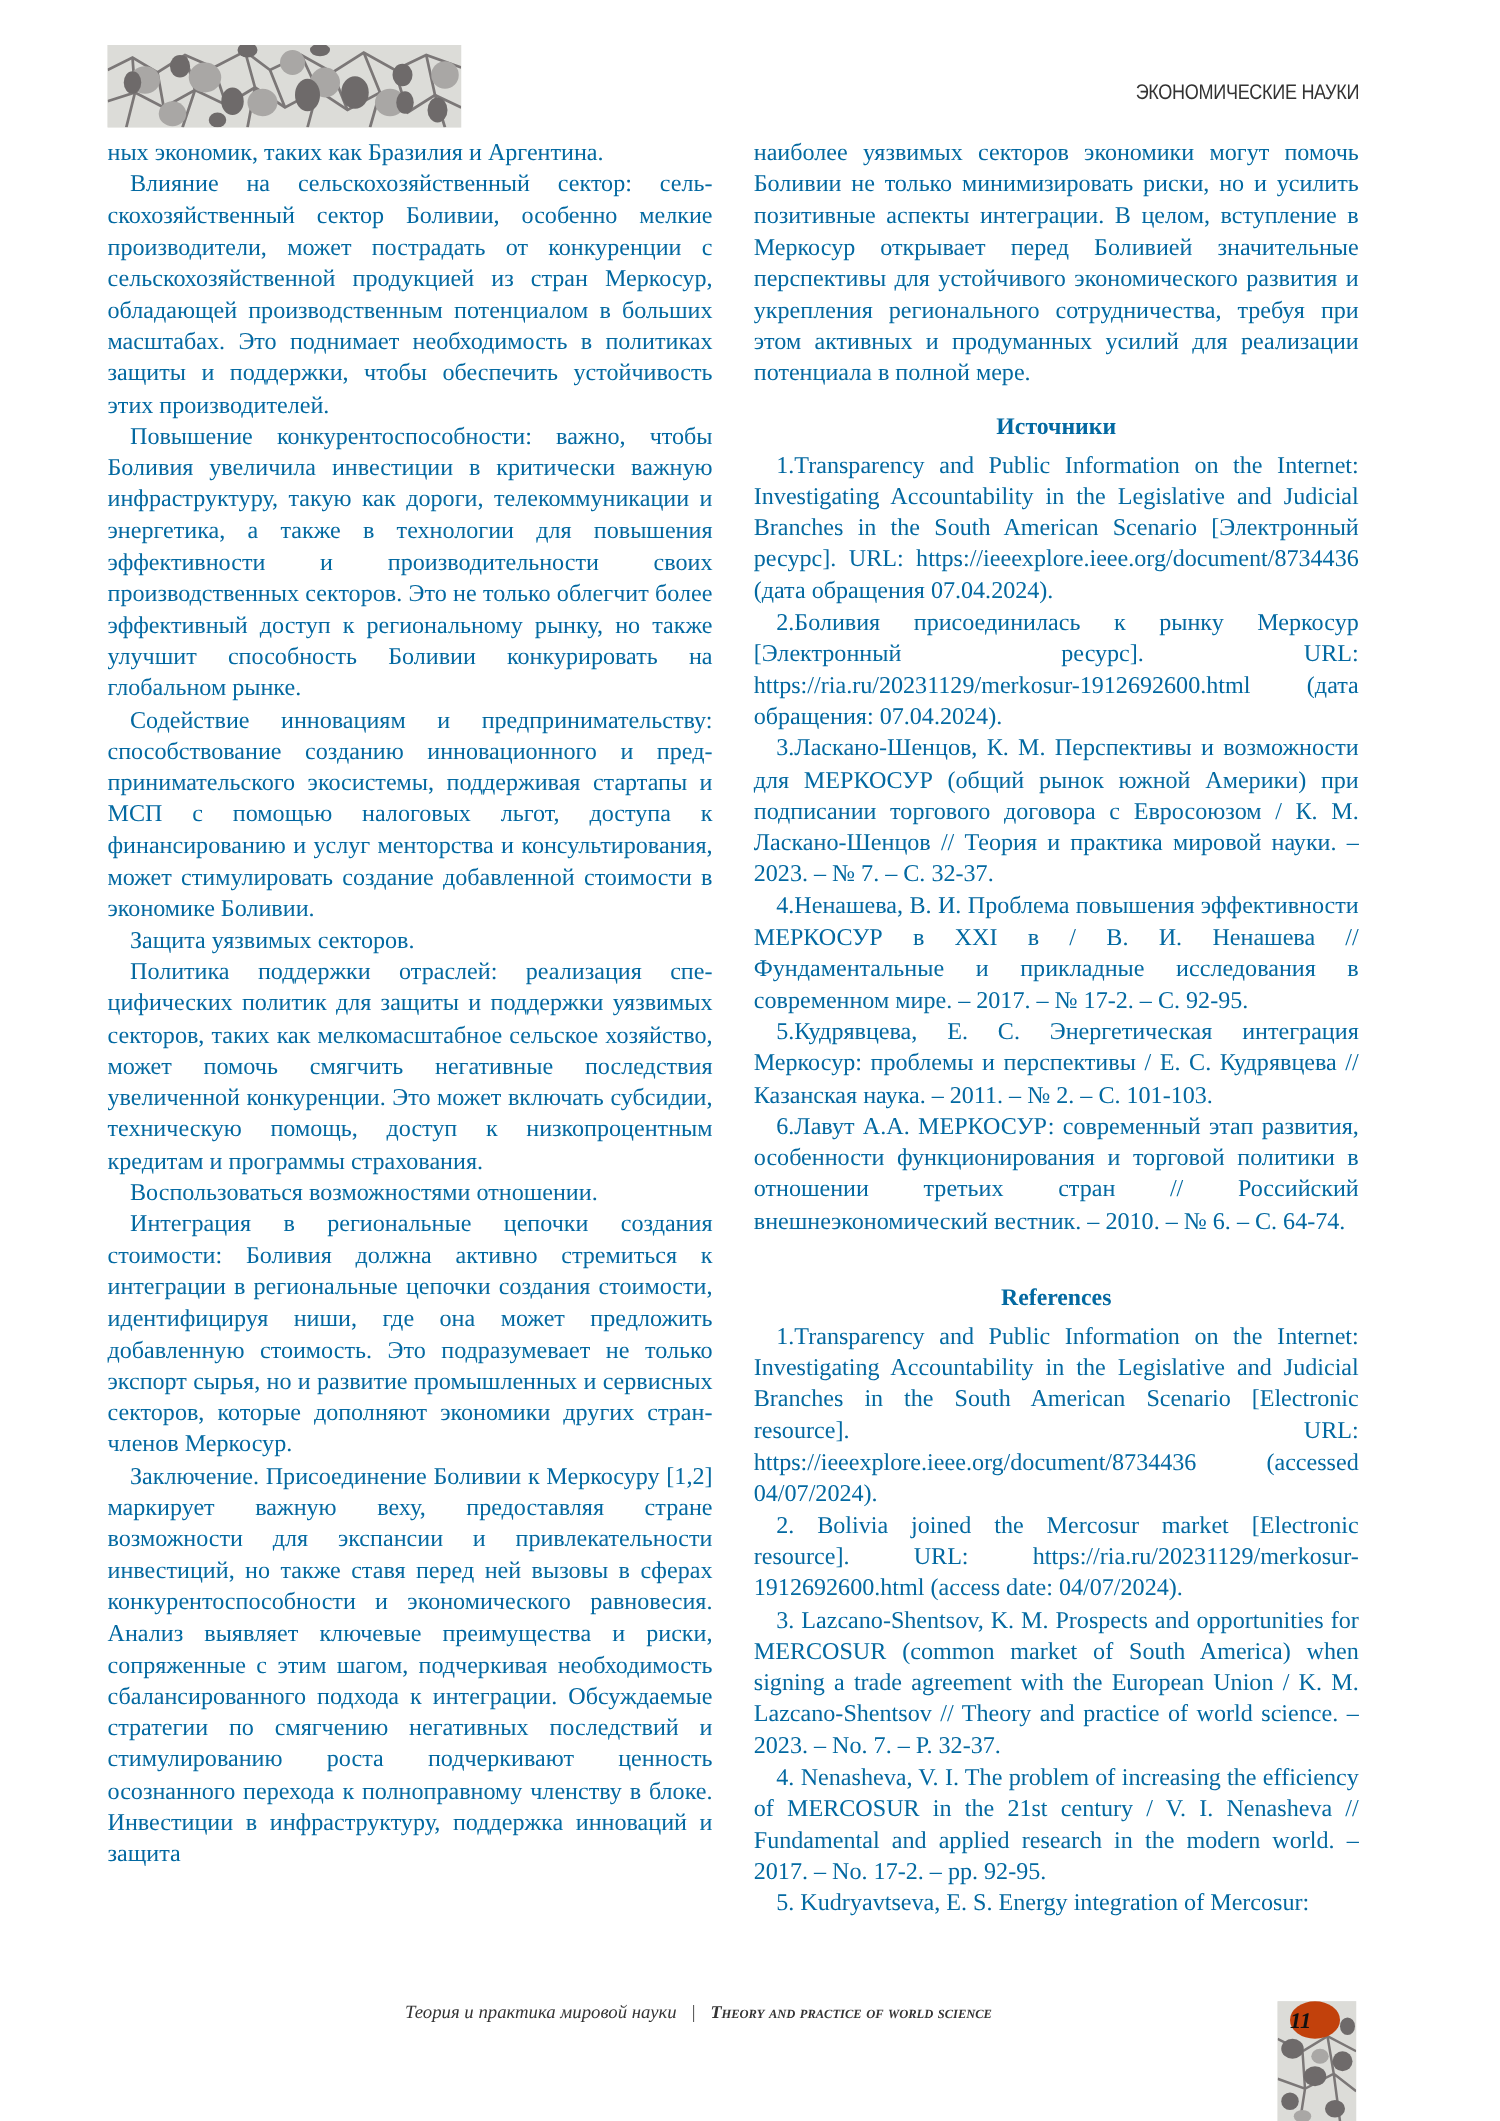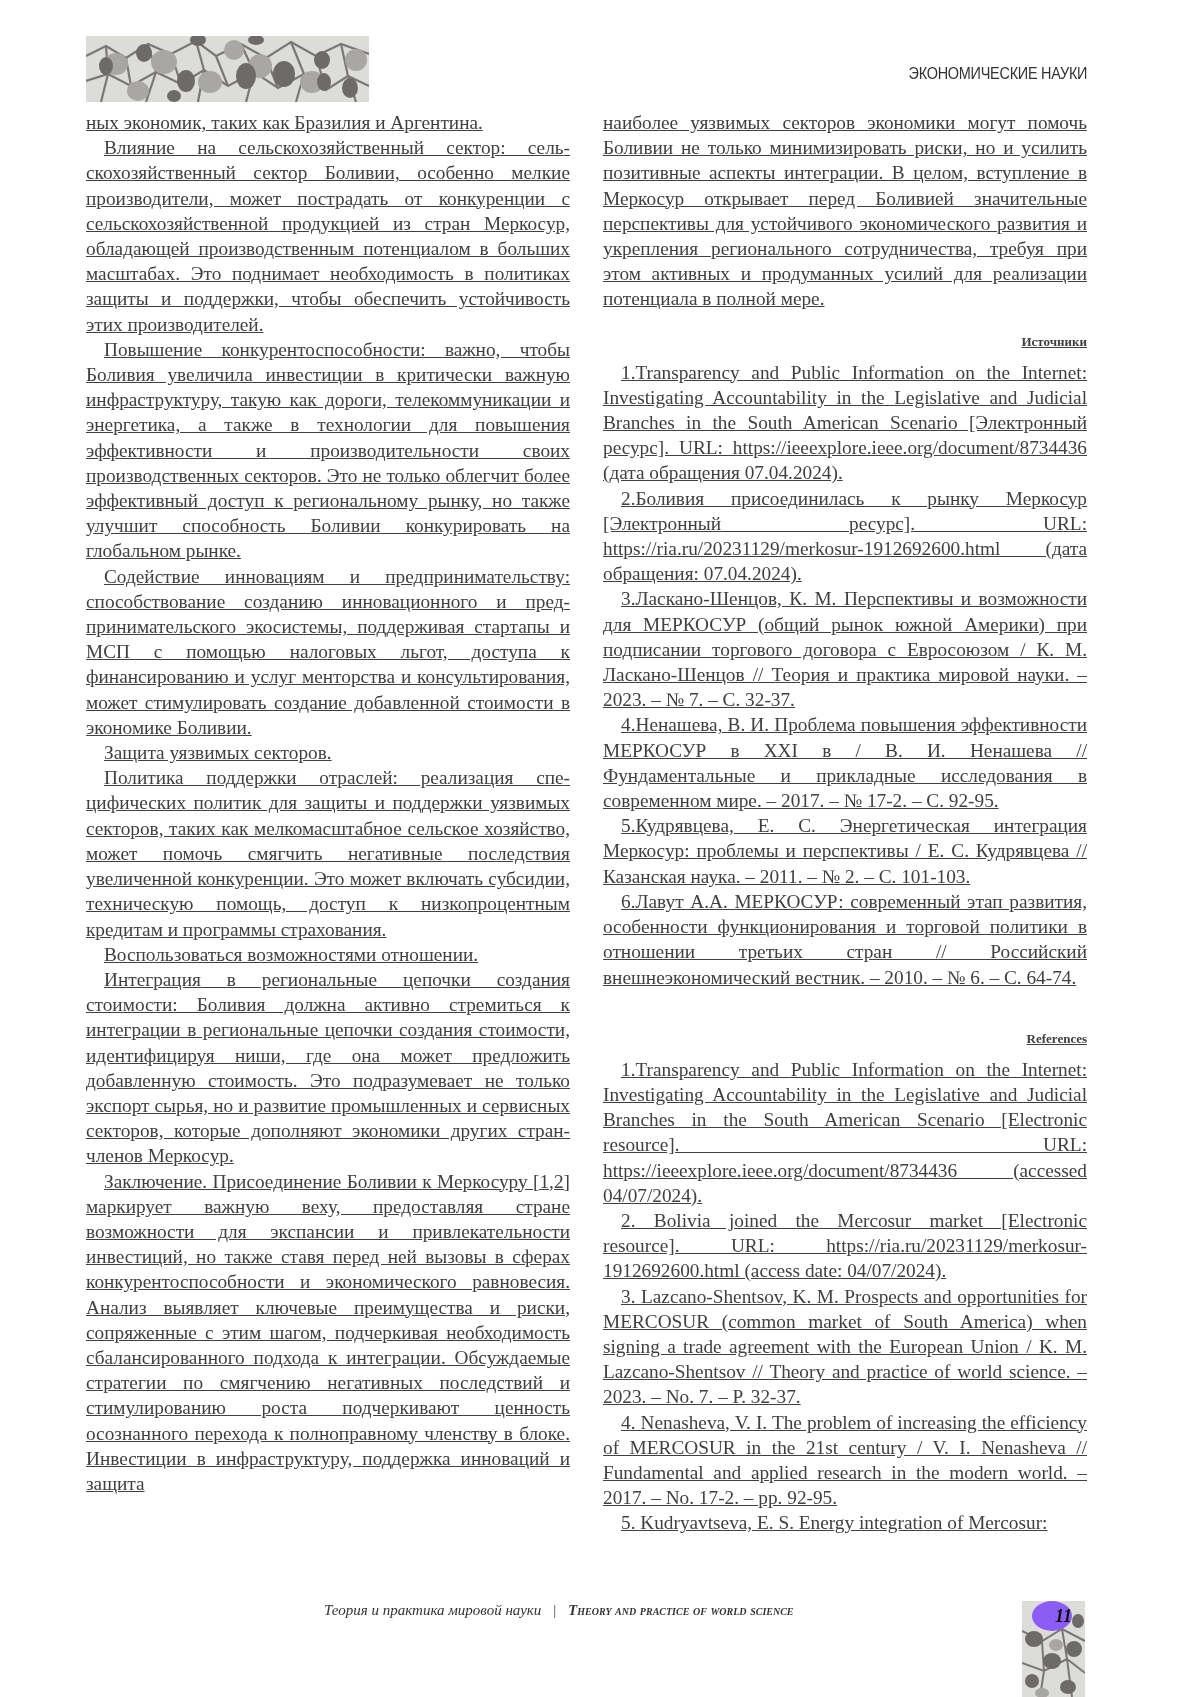--- a/index.html
+++ b/index.html
@@ -6,35 +6,35 @@
   body { width: 1200px; height: 1697px; position: relative; overflow: hidden;
          font-family: "DejaVu Serif", "Liberation Serif", serif; color: #2a2a2a; }
   .banner { position: absolute; left: 86px; top: 36px; width: 283px; height: 66px;
             background-color: #d9d9d6; overflow: hidden; }
   .banner svg, .corner svg { display: block; }
   .section-label { position: absolute; right: 113px; top: 64px;
                    font-family: "Liberation Sans", "DejaVu Sans", sans-serif;
                    font-size: 17px; letter-spacing: -0.3px; color: #333; transform: scaleX(0.85); transform-origin: right center; }
   .col { position: absolute; top: 110px; width: 484px;
          font-family: "Liberation Serif", "DejaVu Serif", serif; font-size: 19.3px; line-height: 25.2px;
-         text-align: justify; color: #404040; text-decoration: underline; }
+         text-align: justify; color: #0369a1; }
   .col.left { left: 86px; }
   .col.right { left: 603px; }
   .col p { margin: 0; text-indent: 18px; hyphens: manual; }
   .col p.noindent { text-indent: 0; }
-  .col h3 { margin: 17px 0 5px 0; font-size: 13px; font-weight: bold; text-align: right; line-height: 26px; }
+  .col h3 { margin: 17px 0 5px 0; font-size: 19px; font-weight: bold; text-align: center; line-height: 26px; }
   .col h3.refs { margin-top: 36px; }
   .footer { position: absolute; left: 300px; top: 1602px; font-size: 15px; font-style: italic;
             font-family: "Liberation Serif", "DejaVu Serif", serif; color: #333; white-space: nowrap; margin-left: 24px; }
   .footer .sep { font-style: normal; margin: 0 12px; color: #444; }
   .footer .en { font-variant: small-caps; font-weight: bold; font-size: 14.5px; }
   .corner { position: absolute; left: 1022px; top: 1601px; width: 63px; height: 96px;
             background: #d9d9d6; overflow: hidden; }
   .page-num { position: absolute; left: 1032px; top: 1601px; width: 40px; height: 30px;
-              border-radius: 50%; background: #8b5cf6; text-align: right;
+              border-radius: 50%; background: #c2410c; text-align: left;
               font-family: "Liberation Serif", "DejaVu Serif", serif; font-weight: bold; font-style: italic;
               font-size: 18px; line-height: 30px; color: #111; }
 </style>
 </head>
 <body>
 
 <div class="banner">
   <svg width="283" height="66" viewBox="0 0 283 66">
     <rect width="283" height="66" fill="#dcdcd8"></rect>
     <g stroke="#7b7777" stroke-width="2.2" fill="none">

